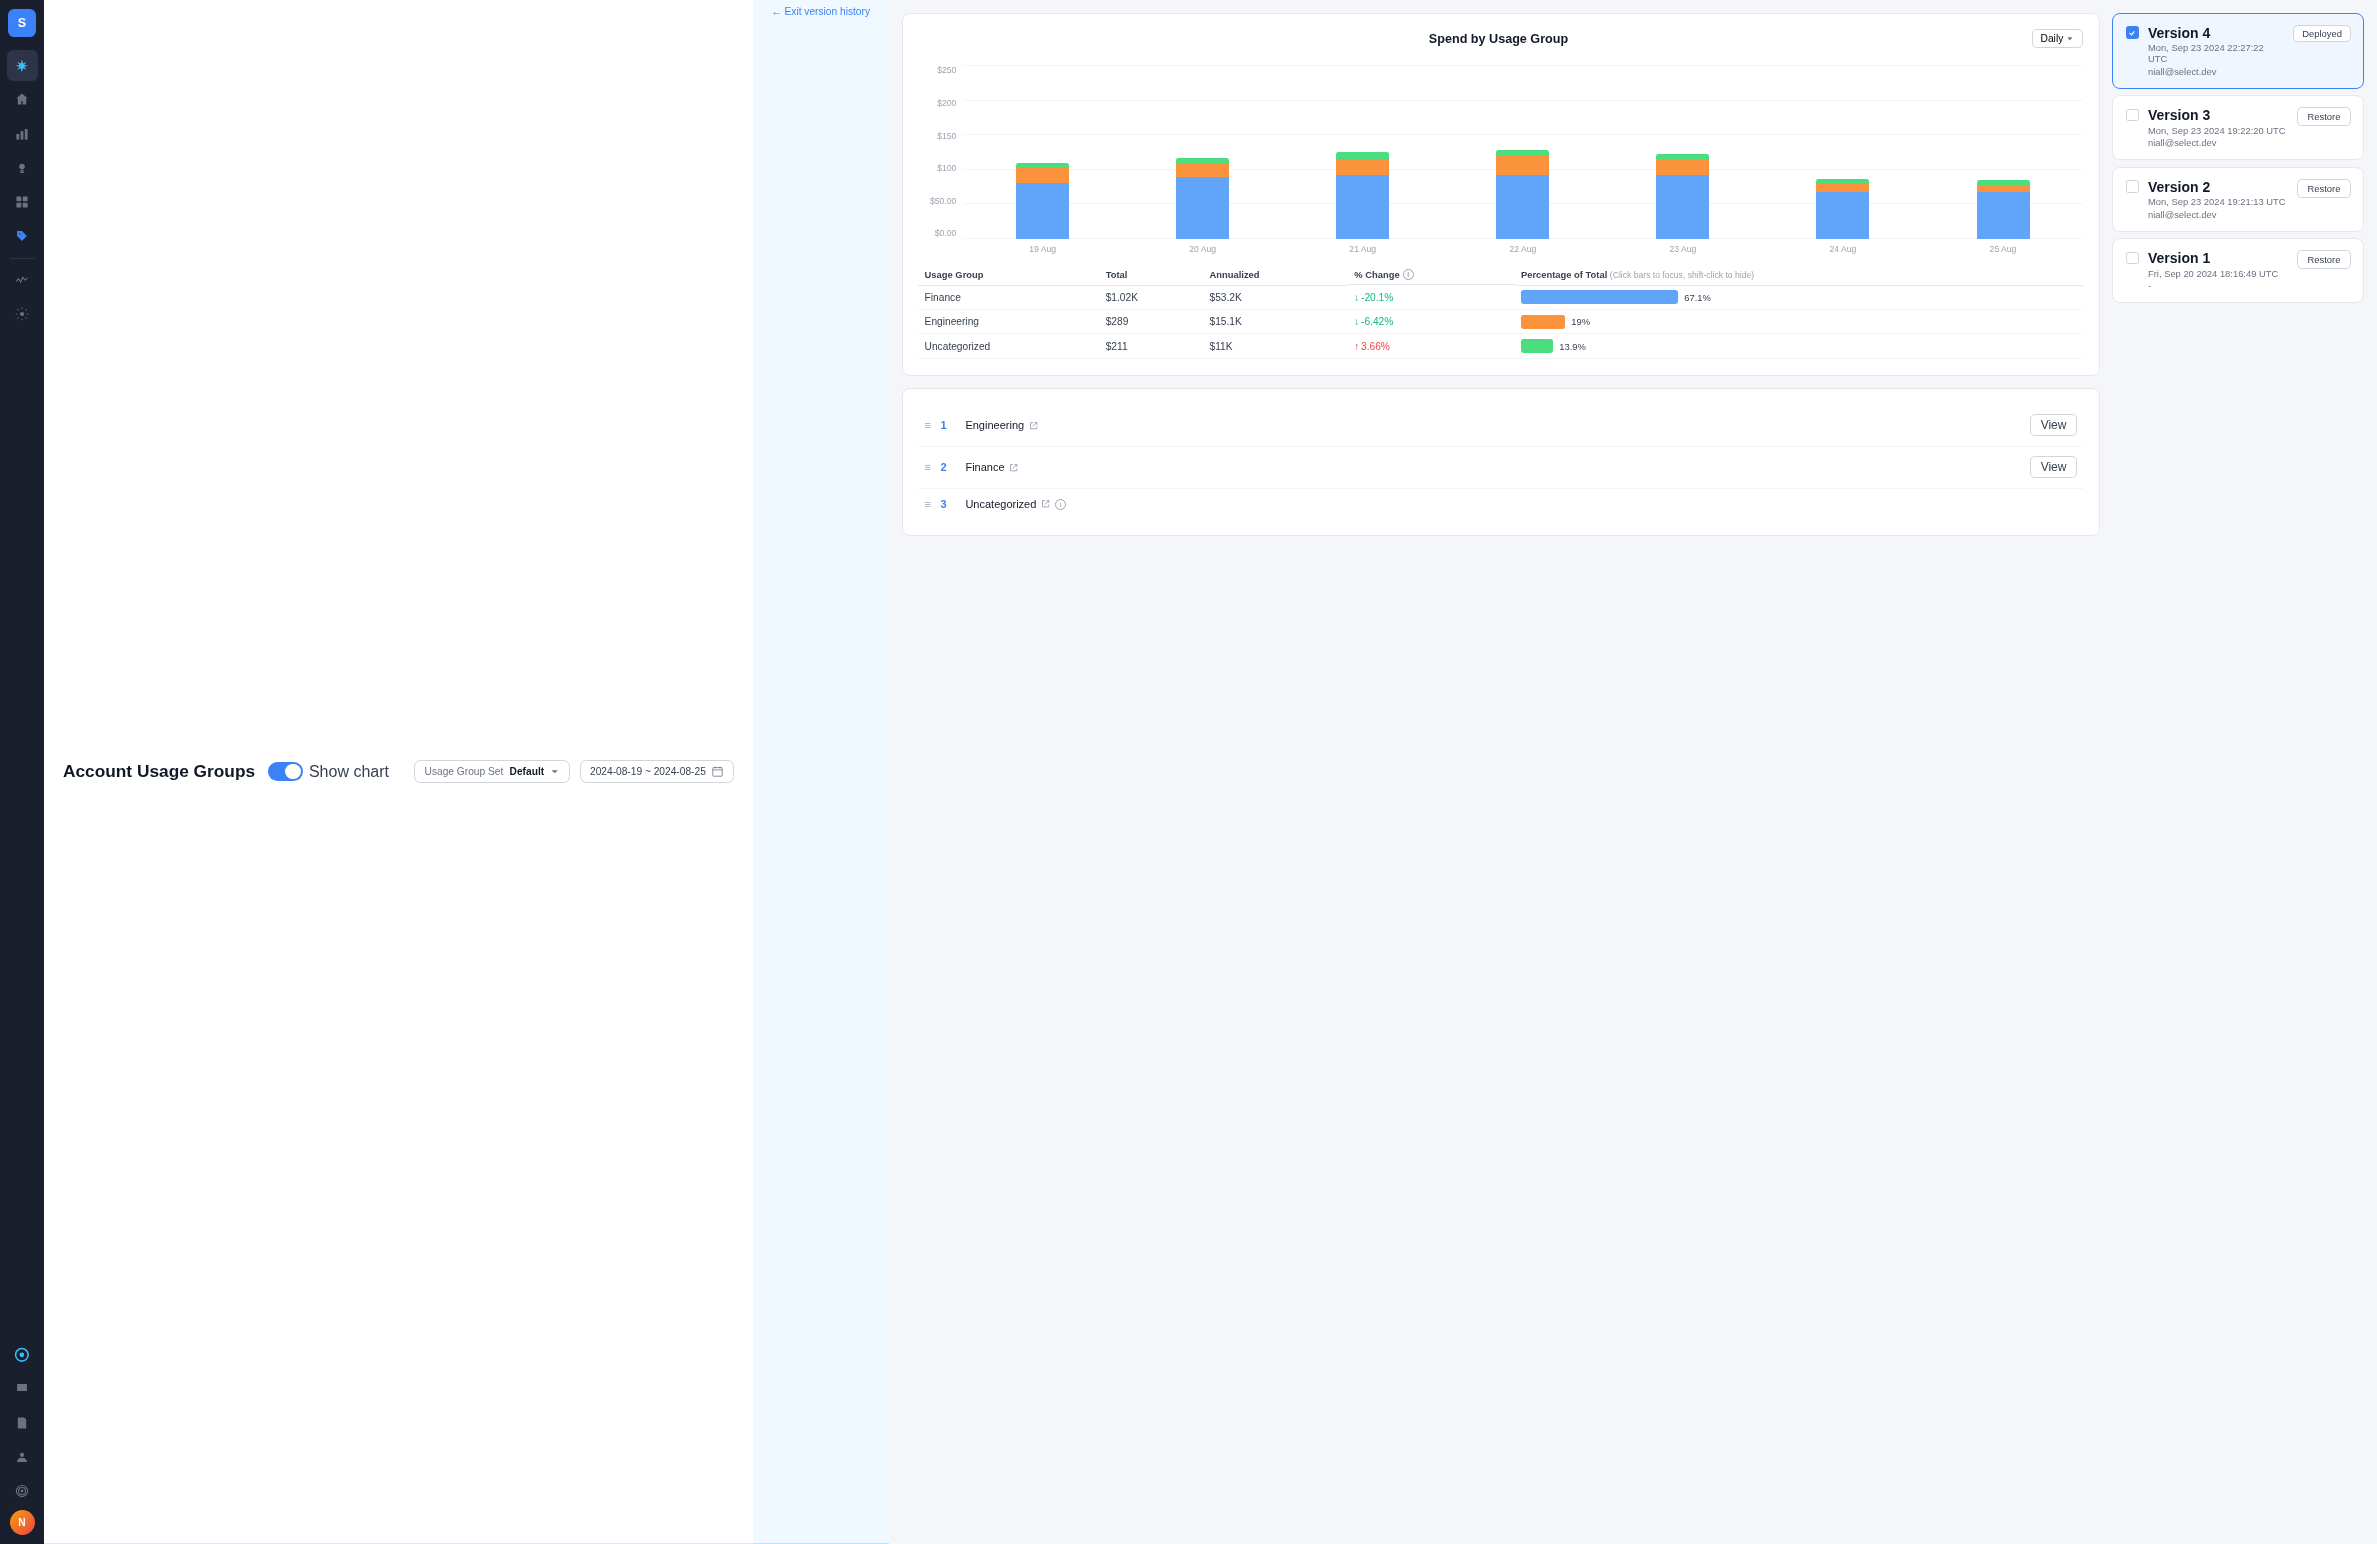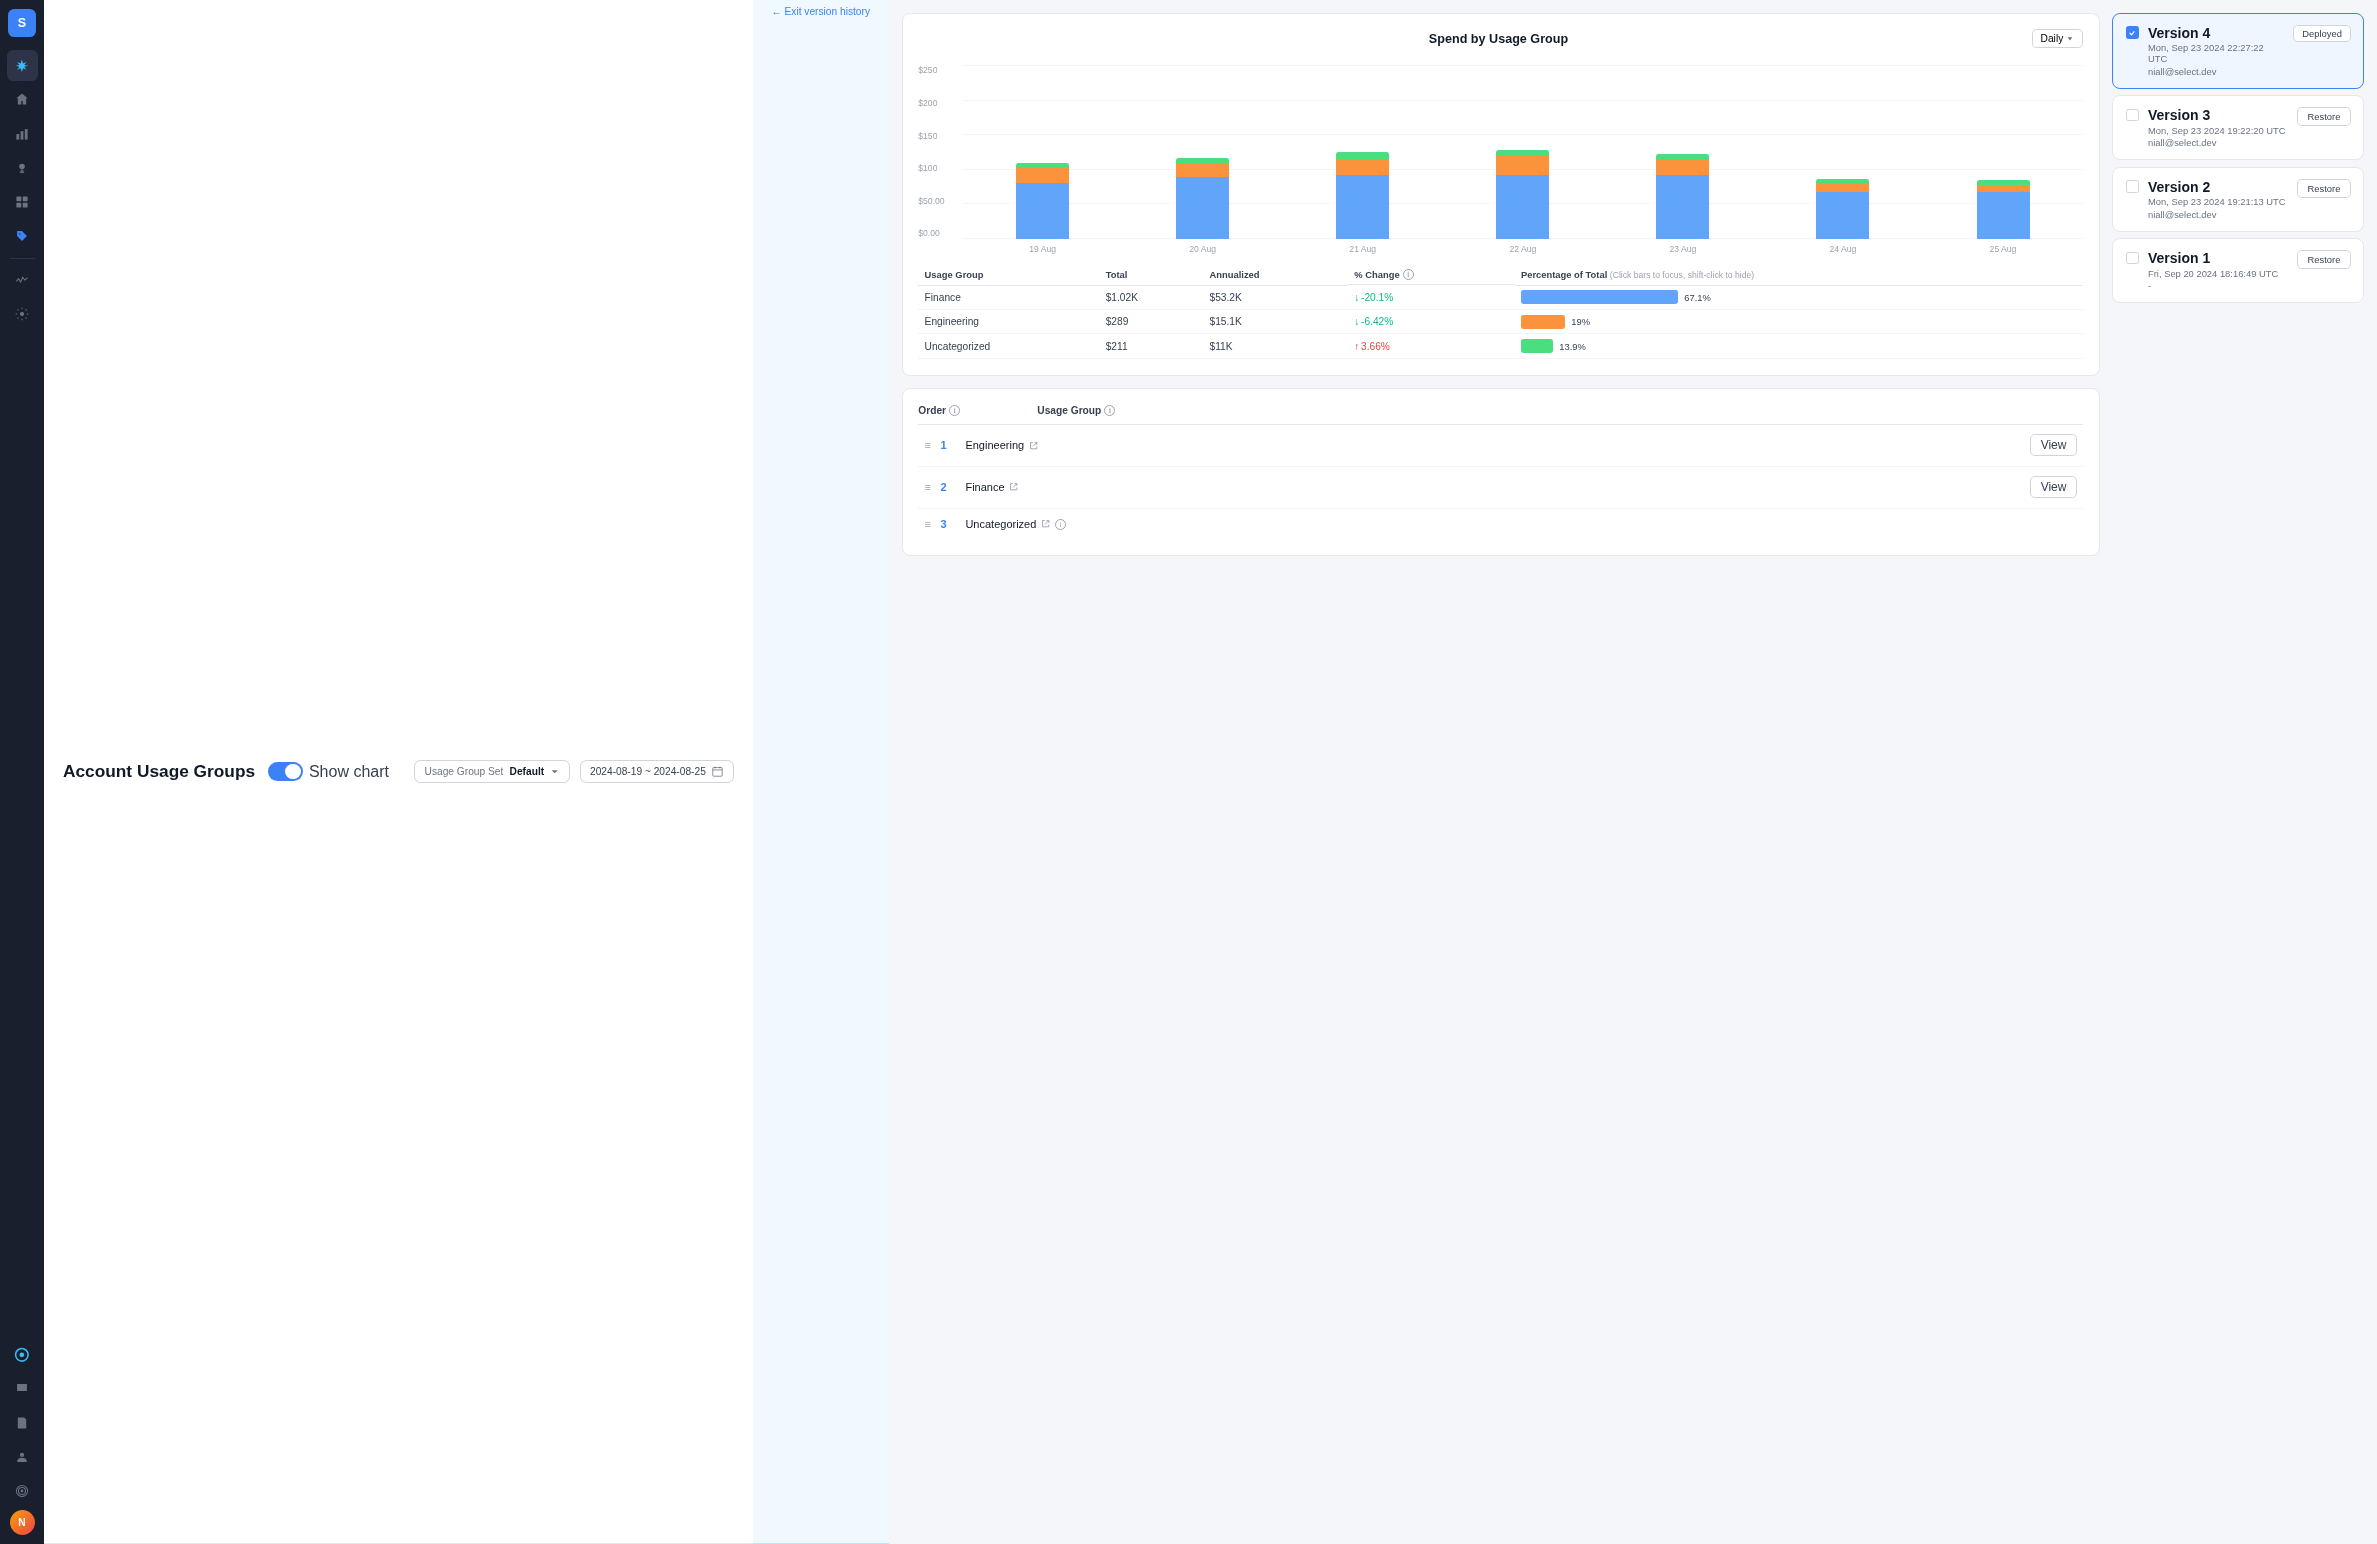--- a/index.html
+++ b/index.html
@@ -179,21 +179,21 @@
       justify-content: space-between;
       height: 173px;
       padding-bottom: 0;
       margin-right: 6.3px;
       width: 38px;
       flex-shrink: 0;
     }
     .y-label {
       font-size: 8.6px;
       color: #9ca3af;
-      text-align: left;
+      text-align: right;
     }
     .chart-area {
       flex: 1;
       position: relative;
       height: 189px;
     }
     .grid-lines {
       position: absolute;
       top: 0; left: 0; right: 0;
       height: 173px;
@@ -706,30 +706,20 @@
         <div style="width:32px;height:14px;background:#4ade80;border-radius:2.4px;"></div>
         <span class="pct-label">13.9%</span>
       </div>
     </td>
   </tr>
             </tbody>
         </table>
       </div>
 
       <div class="card order-card">
-        <div class="order-header">
-          <div class="order-header-item" style="width:94px">
-            <span>Order</span>
-            <span class="info-icon">i</span>
-          </div>
-          <div class="order-header-item">
-            <span>Usage Group</span>
-            <span class="info-icon">i</span>
-          </div>
-        </div>
         <div id="order-rows">
 
         <div class="order-row">
     <span class="drag-handle">≡</span>
     <span class="order-num">1</span>
     <span class="group-name">
       Engineering
       <svg width="9.4" height="9.4" viewBox="0 0 12 12" fill="#9ca3af">
                   <path d="M5 2H2v8h8V7M7 2h3v3M10 2L5 7" stroke="#9ca3af" stroke-width="1.2" fill="none"></path>
                 </svg>

